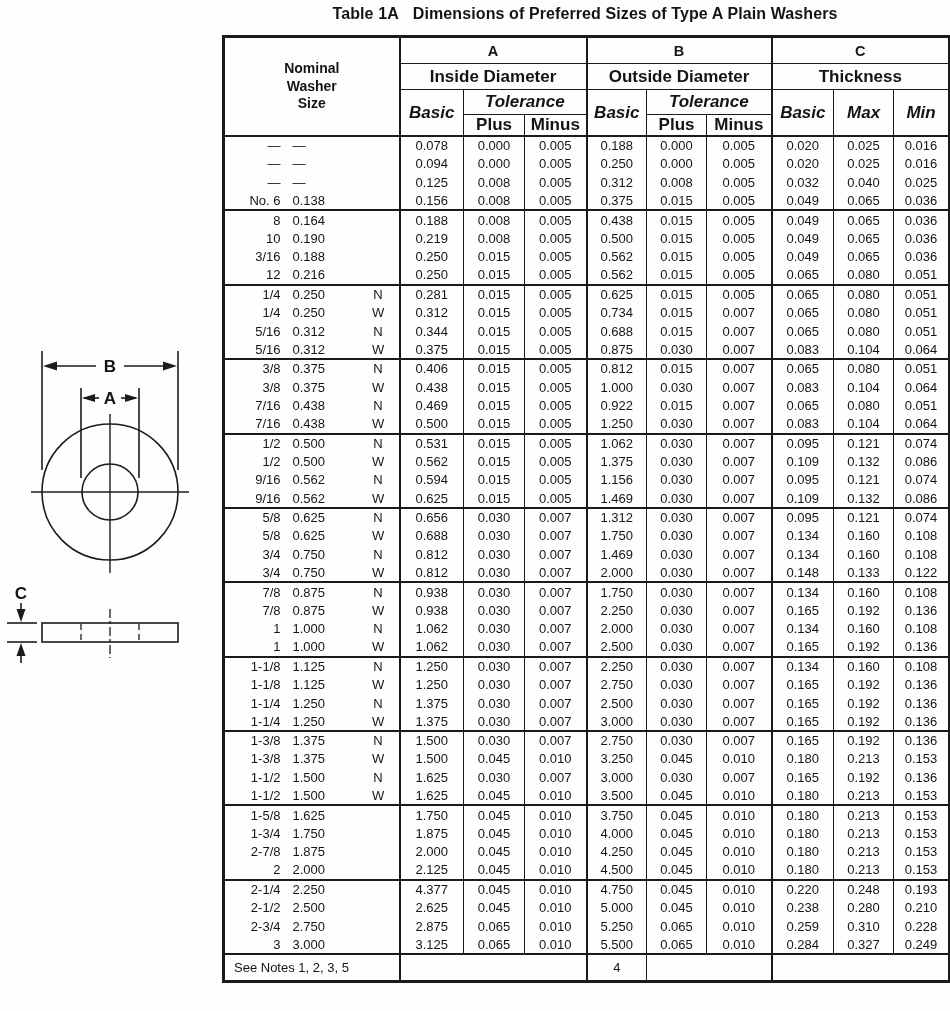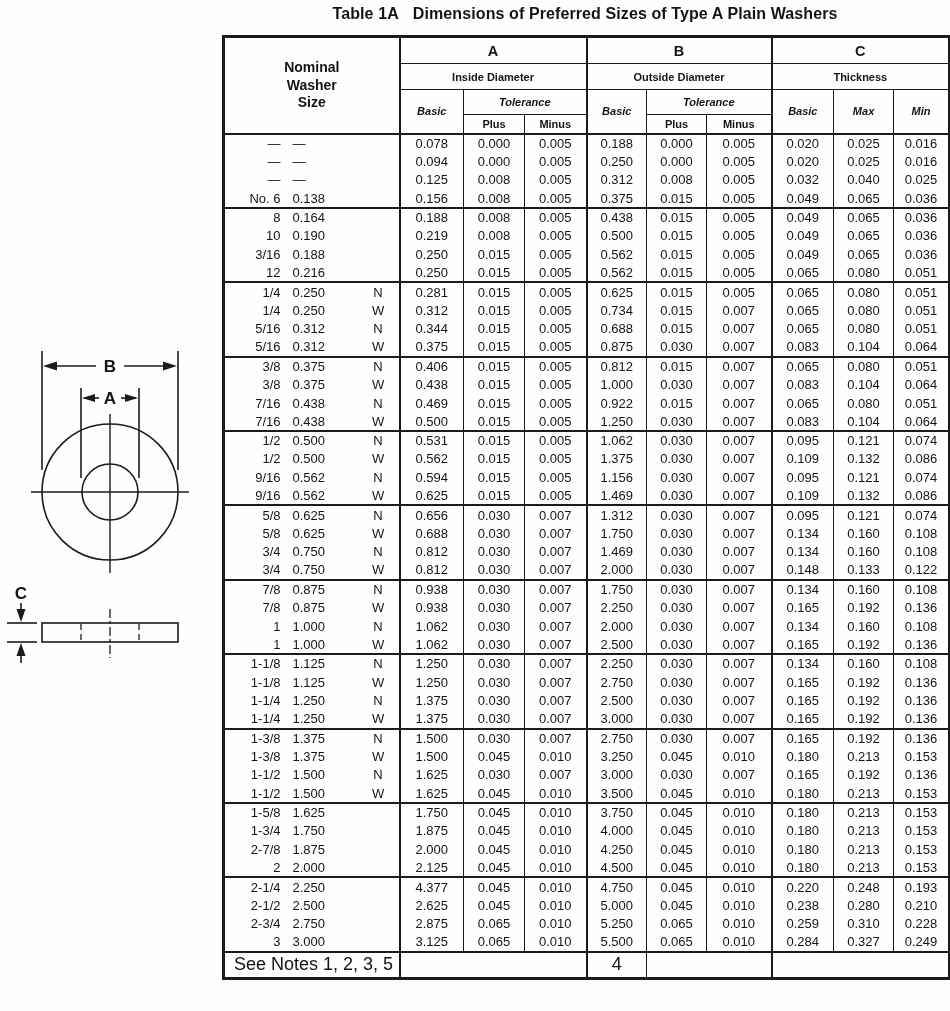--- a/index.html
+++ b/index.html
@@ -54,21 +54,21 @@
     background: #fefefe;
   }
   table.washer th, table.washer td {
     font-family: "Liberation Sans", sans-serif;
     color: var(--tc);
     vertical-align: middle;
     overflow: hidden;
   }
   
   thead th {
-    font-size: 11px;
+    font-size: 17px;
     font-weight: bold;
     text-align: center;
     border-bottom: 1.5px solid var(--bc);
   }
   thead .th-abc { font-size: 14.5px; height: 27px; }
   thead .r2 th { height: 26px; }
   thead .r3 th { height: 25px; font-style: italic; }
   thead .r4 th { height: 19px; }
   thead .th-nominal {
     border-right: 2px solid var(--bc);
@@ -90,21 +90,21 @@
   tbody .c-size { text-align: right; padding-right: 5px; }
   tbody .c-dec  { text-align: left;  padding-left: 7px; }
   tbody .c-ser  { text-align: center; }
   tbody .c-num  { text-align: center; }
   tr.group-start td { border-top: 2.5px solid var(--bc); }
 
   
   tfoot td {
     border-top: 2.5px solid var(--bc);
     height: 27px;
-    font-size: 18px;
+    font-size: 13px;
     text-align: center;
   }
   tfoot .f-notes { text-align: left; padding-left: 9px; }
 </style>
 </head>
 <body>
 
 <div class="page">
 
   <div class="title">

